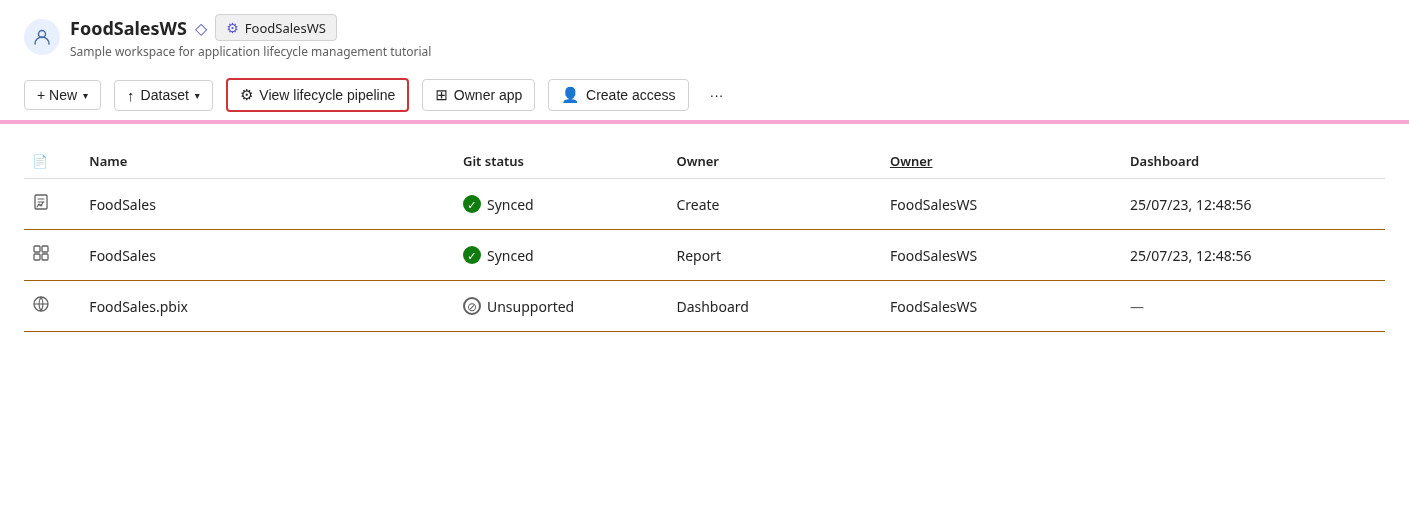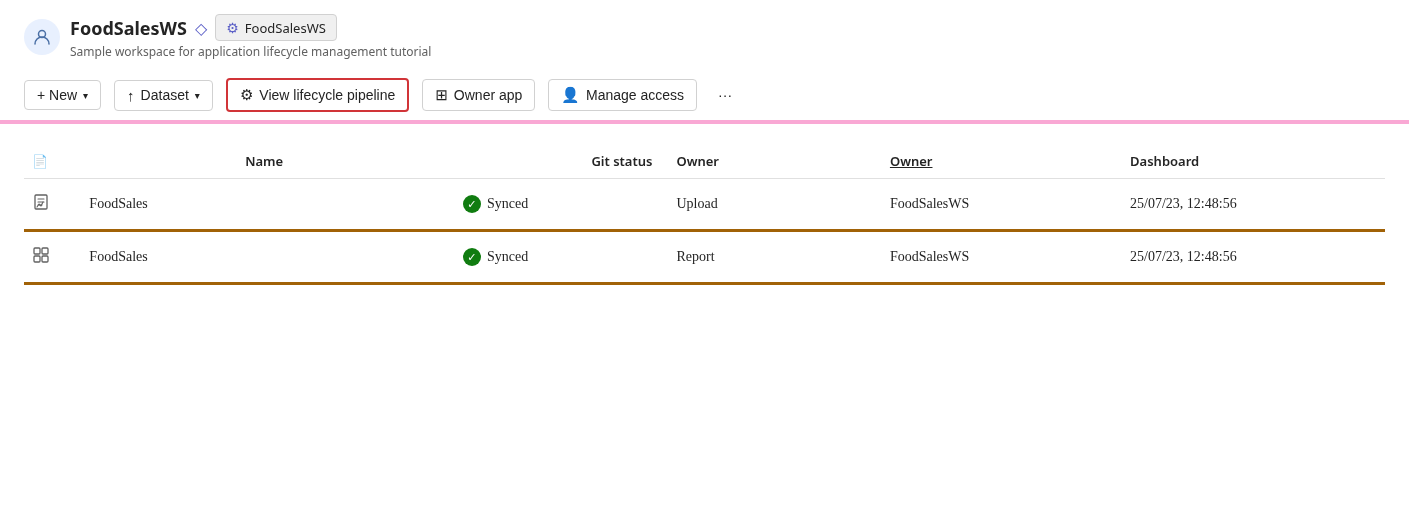--- a/index.html
+++ b/index.html
@@ -124,39 +124,36 @@
       font-weight: 600;
       font-size: 13px;
       color: #242424;
     }
     .items-table th.icon-col {
       width: 40px;
       padding-left: 8px;
     }
     .items-table th.name-col {
       width: 280px;
-      text-align: center;
     }
     .items-table th.gitstatus-col {
       width: 160px;
-      text-align: right;
     }
     .items-table th.type-col {
       width: 160px;
     }
     .items-table th.owner-col {
       width: 180px;
       text-decoration: underline;
     }
     .items-table th.refreshed-col {
       width: 200px;
     }
     .items-table tbody tr {
-      border-bottom: 3px solid #a16207;
-      font-family: Liberation Serif, serif;
+      border-bottom: 1px solid #a16207;
     }
     .items-table td {
       padding: 14px 12px;
       font-size: 14px;
       color: #242424;
     }
     .items-table td.icon-cell {
       padding-left: 8px;
       color: #616161;
     }
@@ -245,21 +242,21 @@
     <span>View lifecycle pipeline</span>
   </button>
 
   <button class="toolbar-btn">
     <span class="toolbar-icon">⊞</span>
     <span>Owner app</span>
   </button>
 
   <button class="toolbar-btn">
     <span class="toolbar-icon">👤</span>
-    <span>Manage access</span>
+    <span>Create access</span>
   </button>
 
   <button class="toolbar-btn" style="border:none; padding: 6px 8px;">
     <span>···</span>
   </button>
 </div>
 
 <div class="content">
   <table class="items-table">
     <thead>
@@ -291,21 +288,21 @@
               <path d="M6 6h6M6 9h6M6 12h4" stroke="#616161" stroke-width="1.1" stroke-linecap="round"></path>
               <path d="M5 14l2-3 2 2 2-4" stroke="#616161" stroke-width="1.1" stroke-linecap="round" stroke-linejoin="round"></path>
             </svg></td>
           <td>FoodSales</td>
           <td>
             <div class="status-synced">
               <div class="synced-dot">✓</div>
               <span>Synced</span>
             </div>
           </td>
-          <td>Upload</td>
+          <td>Create</td>
           <td class="owner-text">FoodSalesWS</td>
           <td>25/07/23, 12:48:56</td>
         </tr>
         <tr>
           <td class="icon-cell"><svg width="18" height="18" viewBox="0 0 18 18" fill="none">
               <rect x="2" y="2" width="6" height="6" rx="1" stroke="#616161" stroke-width="1.3"></rect>
               <rect x="10" y="2" width="6" height="6" rx="1" stroke="#616161" stroke-width="1.3"></rect>
               <rect x="2" y="10" width="6" height="6" rx="1" stroke="#616161" stroke-width="1.3"></rect>
               <rect x="10" y="10" width="6" height="6" rx="1" stroke="#616161" stroke-width="1.3"></rect>
             </svg></td>
@@ -313,15 +310,33 @@
           <td>
             <div class="status-synced">
               <div class="synced-dot">✓</div>
               <span>Synced</span>
             </div>
           </td>
           <td>Report</td>
           <td class="owner-text">FoodSalesWS</td>
           <td>25/07/23, 12:48:56</td>
         </tr>
+        <tr>
+          <td class="icon-cell"><svg width="18" height="18" viewBox="0 0 18 18" fill="none">
+              <circle cx="9" cy="9" r="7" stroke="#616161" stroke-width="1.3"></circle>
+              <line x1="2" y1="9" x2="16" y2="9" stroke="#616161" stroke-width="1.1"></line>
+              <path d="M9 2 Q13 9 9 16" stroke="#616161" stroke-width="1.1" fill="none"></path>
+              <path d="M9 2 Q5 9 9 16" stroke="#616161" stroke-width="1.1" fill="none"></path>
+            </svg></td>
+          <td>FoodSales.pbix</td>
+          <td>
+            <div class="status-unsupported">
+              <div class="unsupported-icon">⊘</div>
+              <span>Unsupported</span>
+            </div>
+          </td>
+          <td>Dashboard</td>
+          <td class="owner-text">FoodSalesWS</td>
+          <td><span class="dash">—</span></td>
+        </tr>
       </tbody>
   </table>
 </div>
 
 </body></html>

